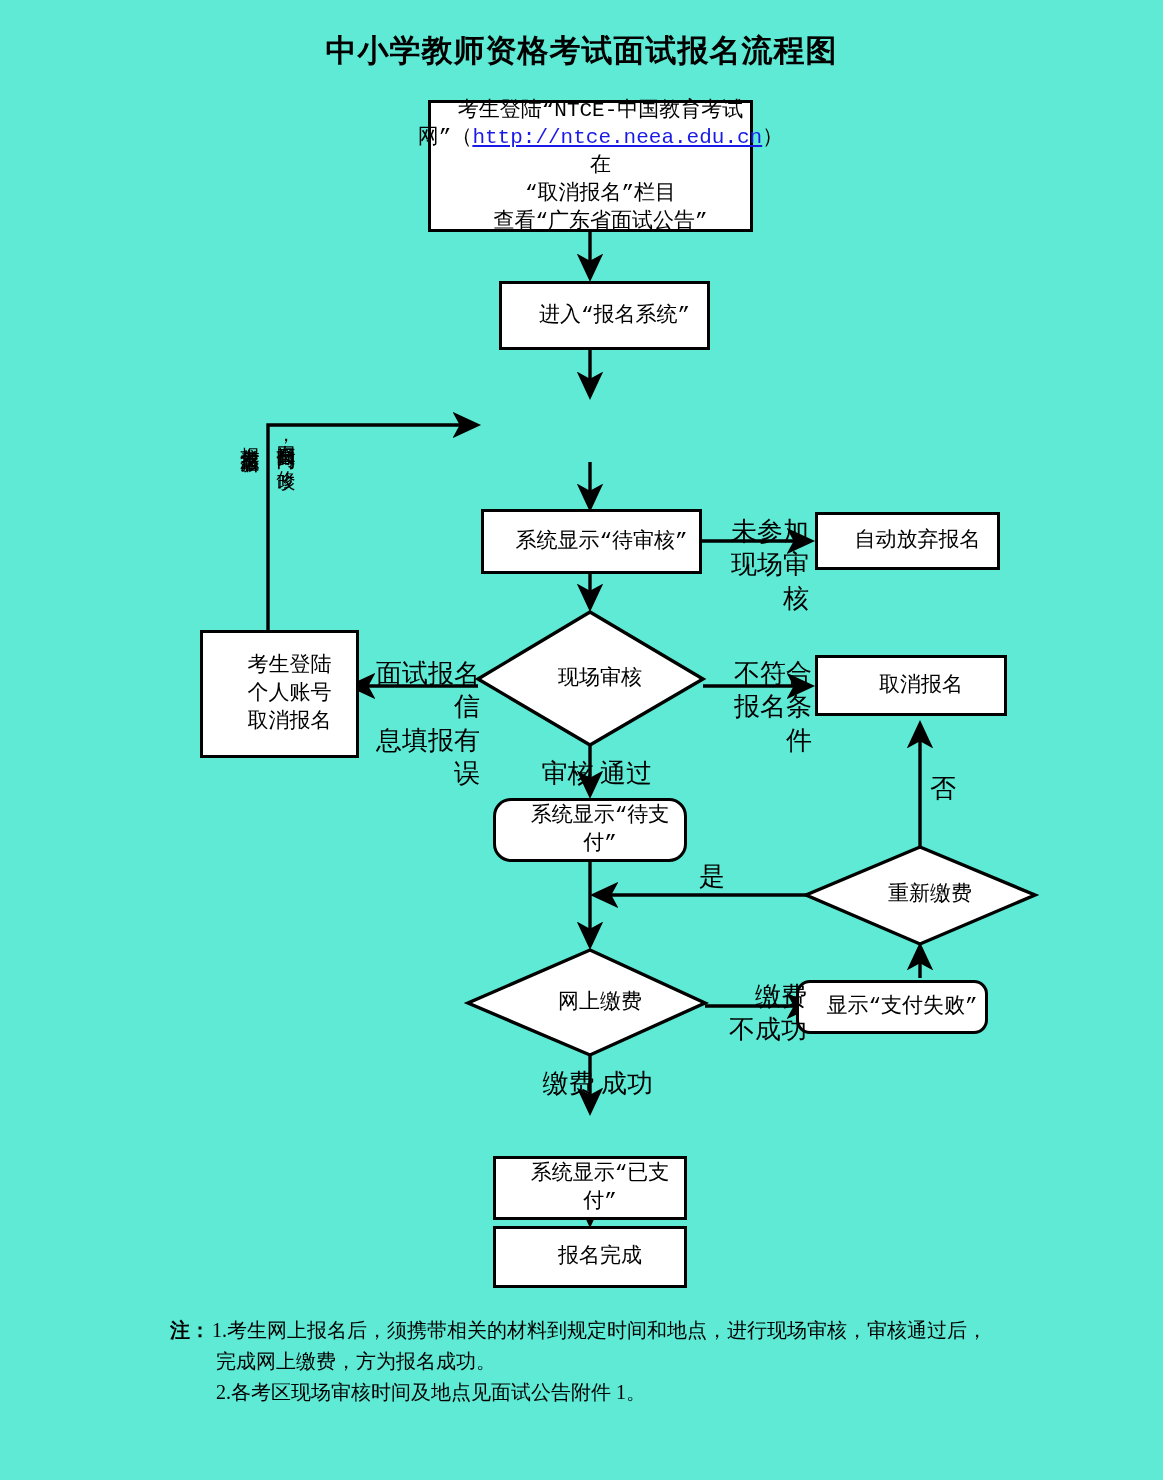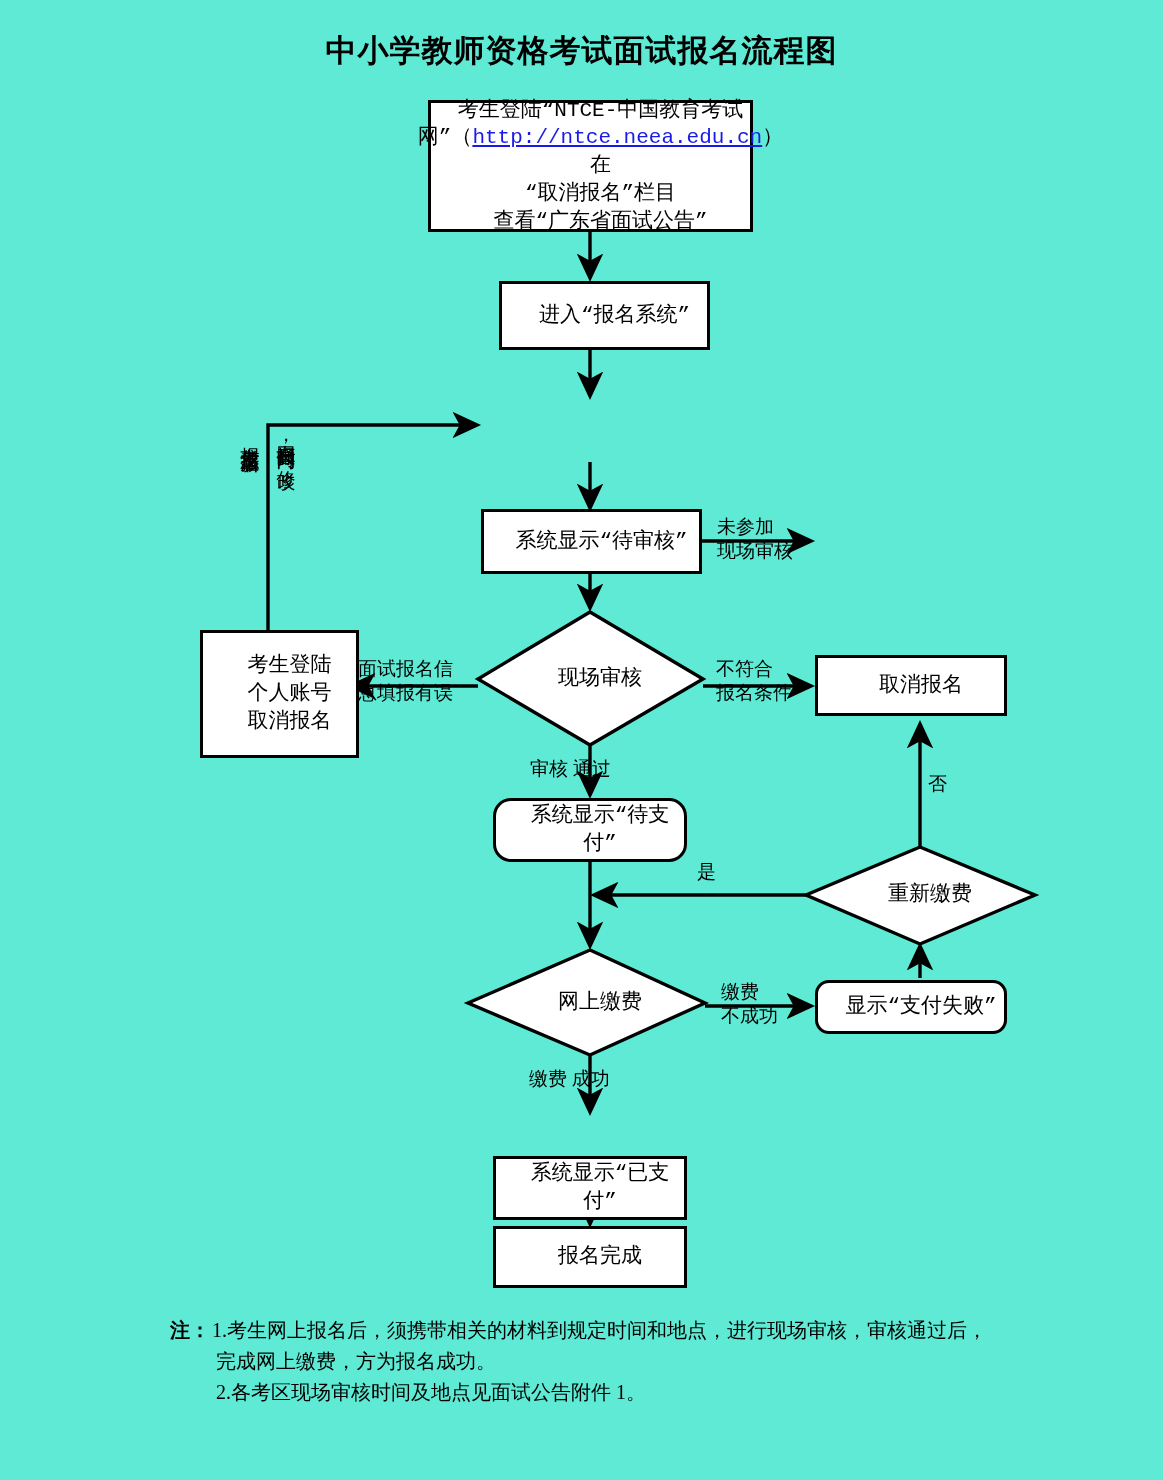--- a/index.html
+++ b/index.html
@@ -52,23 +52,23 @@
   .box {
     border: 3px solid #000000;
     background: #ffffff;
   }
   .diamond-label {
     background: transparent;
     border: none;
   }
   .edge-label {
     position: absolute;
-    font-size: 19px;
+    font-size: 26px;
     line-height: 1.28;
-    text-align: left;
+    text-align: right;
     font-family: "Liberation Serif", "DejaVu Serif", serif;
     background: transparent;
     z-index: 4;
     white-space: pre-line;
   }
   .vlabel {
     position: absolute;
     writing-mode: vertical-rl;
     text-orientation: upright;
     font-size: 19px;
@@ -171,36 +171,37 @@
     </div>
     <div>“取消报名”栏目</div>
     <div>查看“广东省面试公告”</div>
   </div>
 
   <div class="node box" style="left:481px; top:281px; width:211px; height:69px;margin-left:18px;">进入“报名系统”</div>
 
 
   <div class="node box" style="left:481px; top:509px; width:221px; height:65px;">系统显示“待审核”</div>
 
+  <div class="node box" style="left:815px; top:512px; width:185px; height:58px;">自动放弃报名</div>
 
   <div class="node diamond-label" style="left:510px; top:660px; width:160px; height:38px;">现场审核</div>
 
   <div class="node box" style="left:200px; top:630px; width:159px; height:128px; white-space:pre-line;">考生登陆
 个人账号
 取消报名</div>
 
   <div class="node box" style="left:815px; top:655px; width:192px; height:61px;">取消报名</div>
 
   <div class="node box" style="left:493px; top:798px; width:194px; height:64px;border-radius:18px;">系统显示“待支付”</div>
 
   <div class="node diamond-label" style="left:850px; top:877px; width:140px; height:36px;">重新缴费</div>
 
   <div class="node diamond-label" style="left:520px; top:985px; width:140px; height:36px;">网上缴费</div>
 
-  <div class="node box" style="left:815px; top:980px; width:192px; height:54px;border-radius:14px;">显示“支付失败”</div>
+  <div class="node box" style="left:796px; top:980px; width:192px; height:54px;border-radius:14px;">显示“支付失败”</div>
 
   <div class="node box" style="left:493px; top:1114px; width:194px; height:64px;margin-top:42px;">系统显示“已支付”</div>
 
   <div class="node box" style="left:493px; top:1226px; width:194px; height:62px;">报名完成</div>
 
   <div class="edge-label" style="left:717px; top:515px; width:92px;">未参加
 现场审核</div>
 
   <div class="edge-label" style="left:716px; top:657px; width:96px;">不符合
 报名条件</div>

